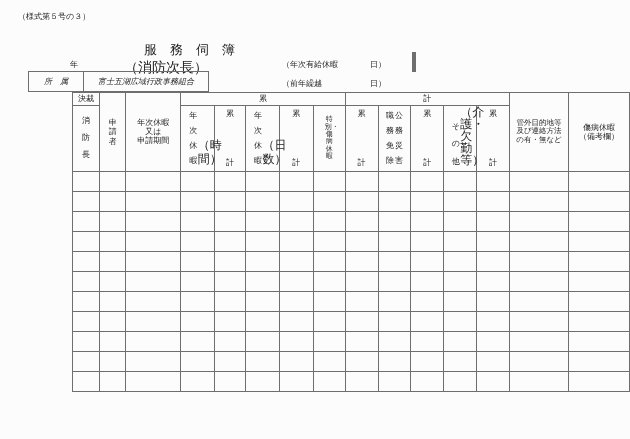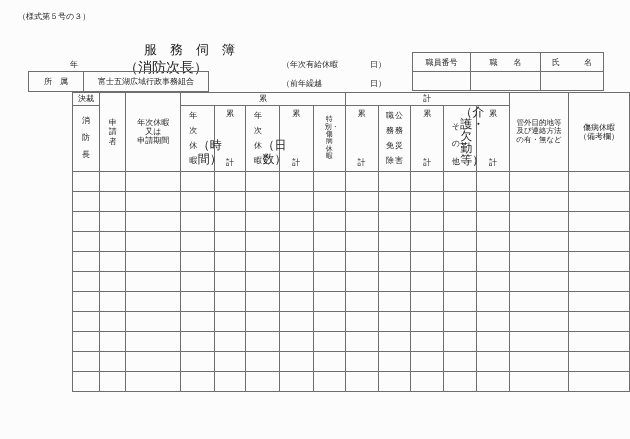--- a/index.html
+++ b/index.html
@@ -12,21 +12,21 @@
   .rank-label { left:124px; top:59px; font-size:14px; }
   .paid-leave { left:282px; top:59px; font-size:8px; }
   .paid-leave-unit { left:370px; top:59px; font-size:8px; }
   .carryover { left:282px; top:78px; font-size:8px; }
   .carryover-unit { left:370px; top:78px; font-size:8px; }
 
   table { border-collapse:collapse; position:absolute; }
   td { border:1px solid #6e6e6e; padding:0; text-align:center; vertical-align:middle; font-size:8px; }
 
   .affil { left:28px; top:71px; }
-  .affil td { height:19px; }
+  .affil td { height:19px;font-style:italic; }
 
   .staff { left:412px; top:52px; }
   .staff td { height:18px; }
 
   .main { left:28px; top:92px;margin-left:44px; }
   .main td { line-height:1.15; }
   .vt { display:inline-block; width:9px; word-break:break-all; white-space:normal; line-height:1.18; }
   .col-text { display:flex; flex-direction:column; justify-content:space-between; height:62px; padding:2px 0; box-sizing:border-box; align-items:center;}
 </style>
 </head>
@@ -36,25 +36,20 @@
 <div class="abs title">服務伺簿</div>
 <div class="abs year-label">年</div>
 <div class="abs rank-label">（消防次長）</div>
 <div class="abs paid-leave">（年次有給休暇</div>
 <div class="abs paid-leave-unit">日）</div>
 <div class="abs carryover">（前年繰越</div>
 <div class="abs carryover-unit">日）</div>
 
 <table class="staff">
   <tbody>
-      <tr>
-    <td style="width:57px">職員番号</td>
-    <td style="width:69px">職　　名</td>
-    <td style="width:62px">氏　　　名</td>
-  </tr>
   <tr>
     <td></td>
     <td></td>
     <td></td>
   </tr>
 </tbody>
   </table>
 
 <table class="affil">
   <tbody>

